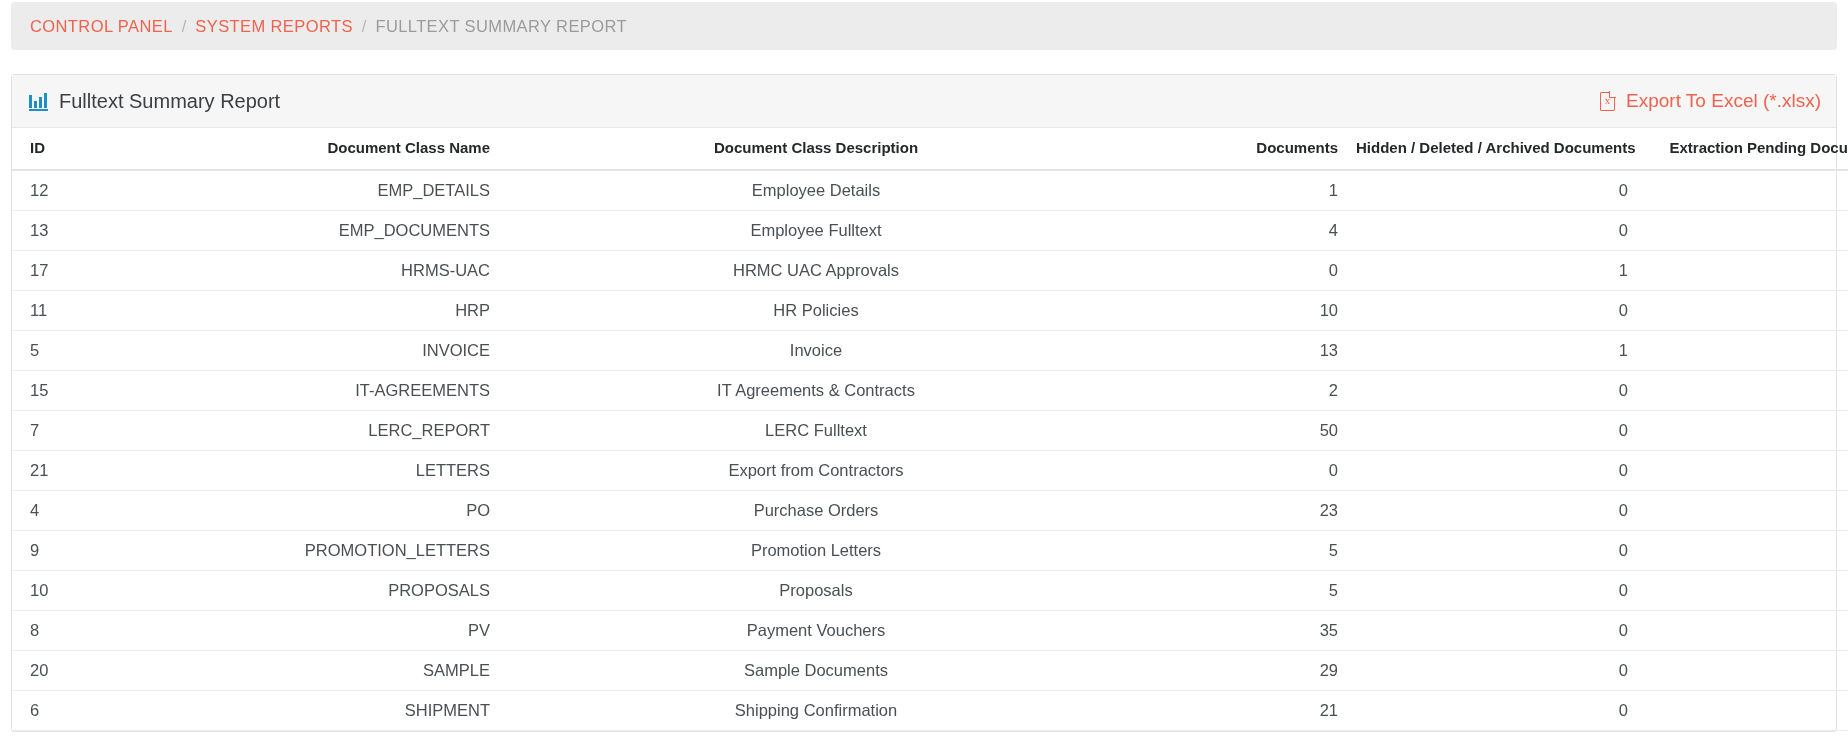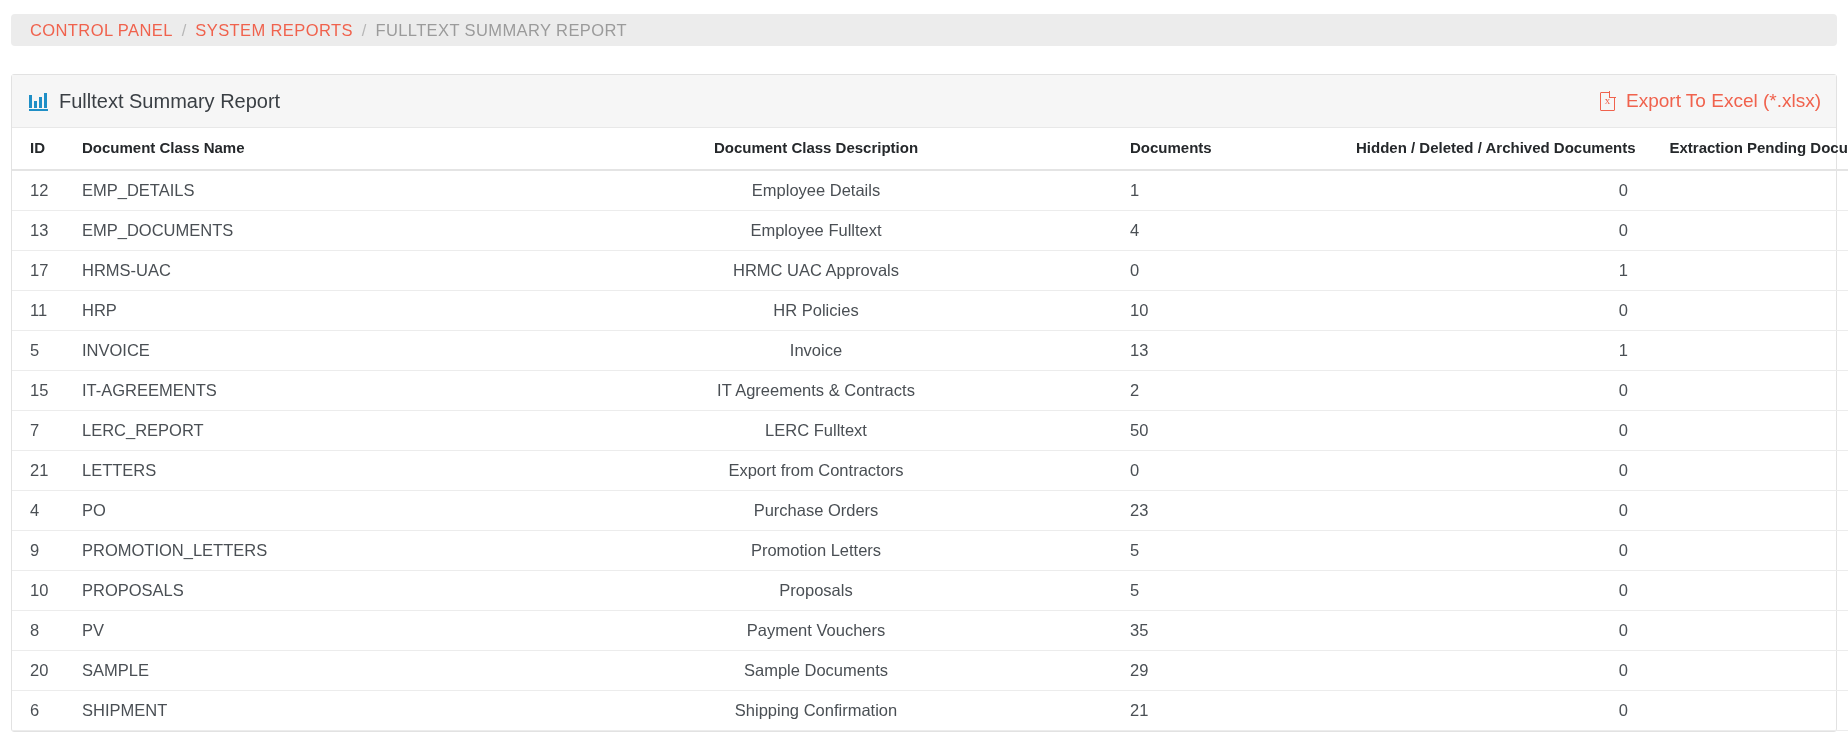--- a/index.html
+++ b/index.html
@@ -18,23 +18,23 @@
     width: 1848px;
     height: 737px;
     background: #ffffff;
     overflow: hidden;
   }
 
   
   .breadcrumb-bar {
     position: absolute;
     left: 11px;
-    top: 14px;
+    top: 2px;
     width: 1826px;
-    height: 32px;
+    height: 48px;
     background: #ececec;
     border-radius: 4px;
     display: flex;
     align-items: center;
     padding: 0 19px;
   }
   .crumb {
     font-size: 16.5px;
     letter-spacing: 0.4px;
     color: #f0624d;
@@ -169,23 +169,23 @@
     font-size: 16.5px;
     color: #4a4f54;
     padding: 10px 0 10px 0;
     border-top: 1px solid #ececec;
     white-space: nowrap;
   }
   table.report tbody tr:first-child td { border-top: none; }
   table.report tbody tr:last-child td { border-bottom: 1px solid #ececec; }
 
   .c-id    { width: 58px;  text-align: left;  padding-left: 18px !important; }
-  .c-name  { width: 420px; text-align: left;  padding-left: 12px !important; }
+  .c-name  { width: 420px; text-align: right;  padding-left: 12px !important; }
   .c-desc  { width: 640px; text-align: center;  padding-left: 12px !important; }
-  .c-docs  { width: 226px; text-align: left; padding-right: 18px !important; }
+  .c-docs  { width: 226px; text-align: right; padding-right: 18px !important; }
   .c-hid   { width: 290px; text-align: right; padding-right: 18px !important; }
   .c-ext   { width: 258px; text-align: right; padding-right: 12px !important; }
 </style>
 </head>
 <body>
 
 <div id="page">
 
   <nav class="breadcrumb-bar">
     <a class="crumb">CONTROL PANEL</a>

